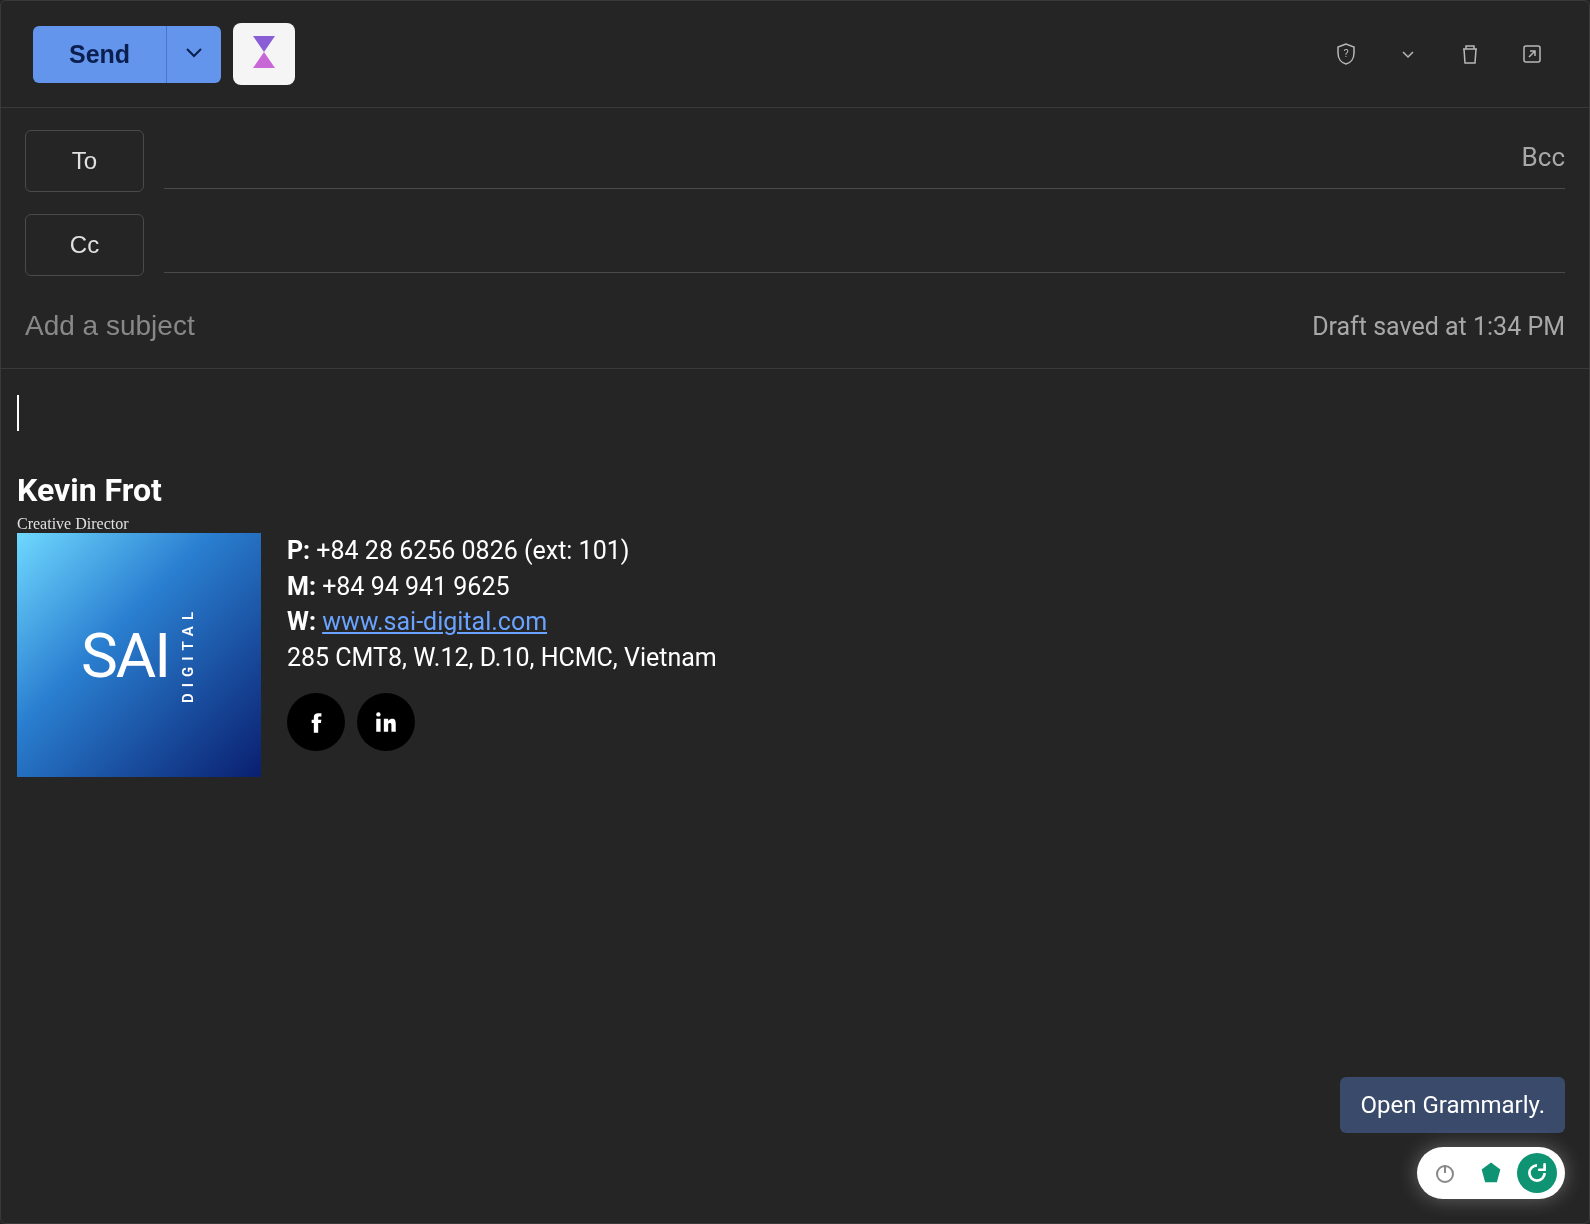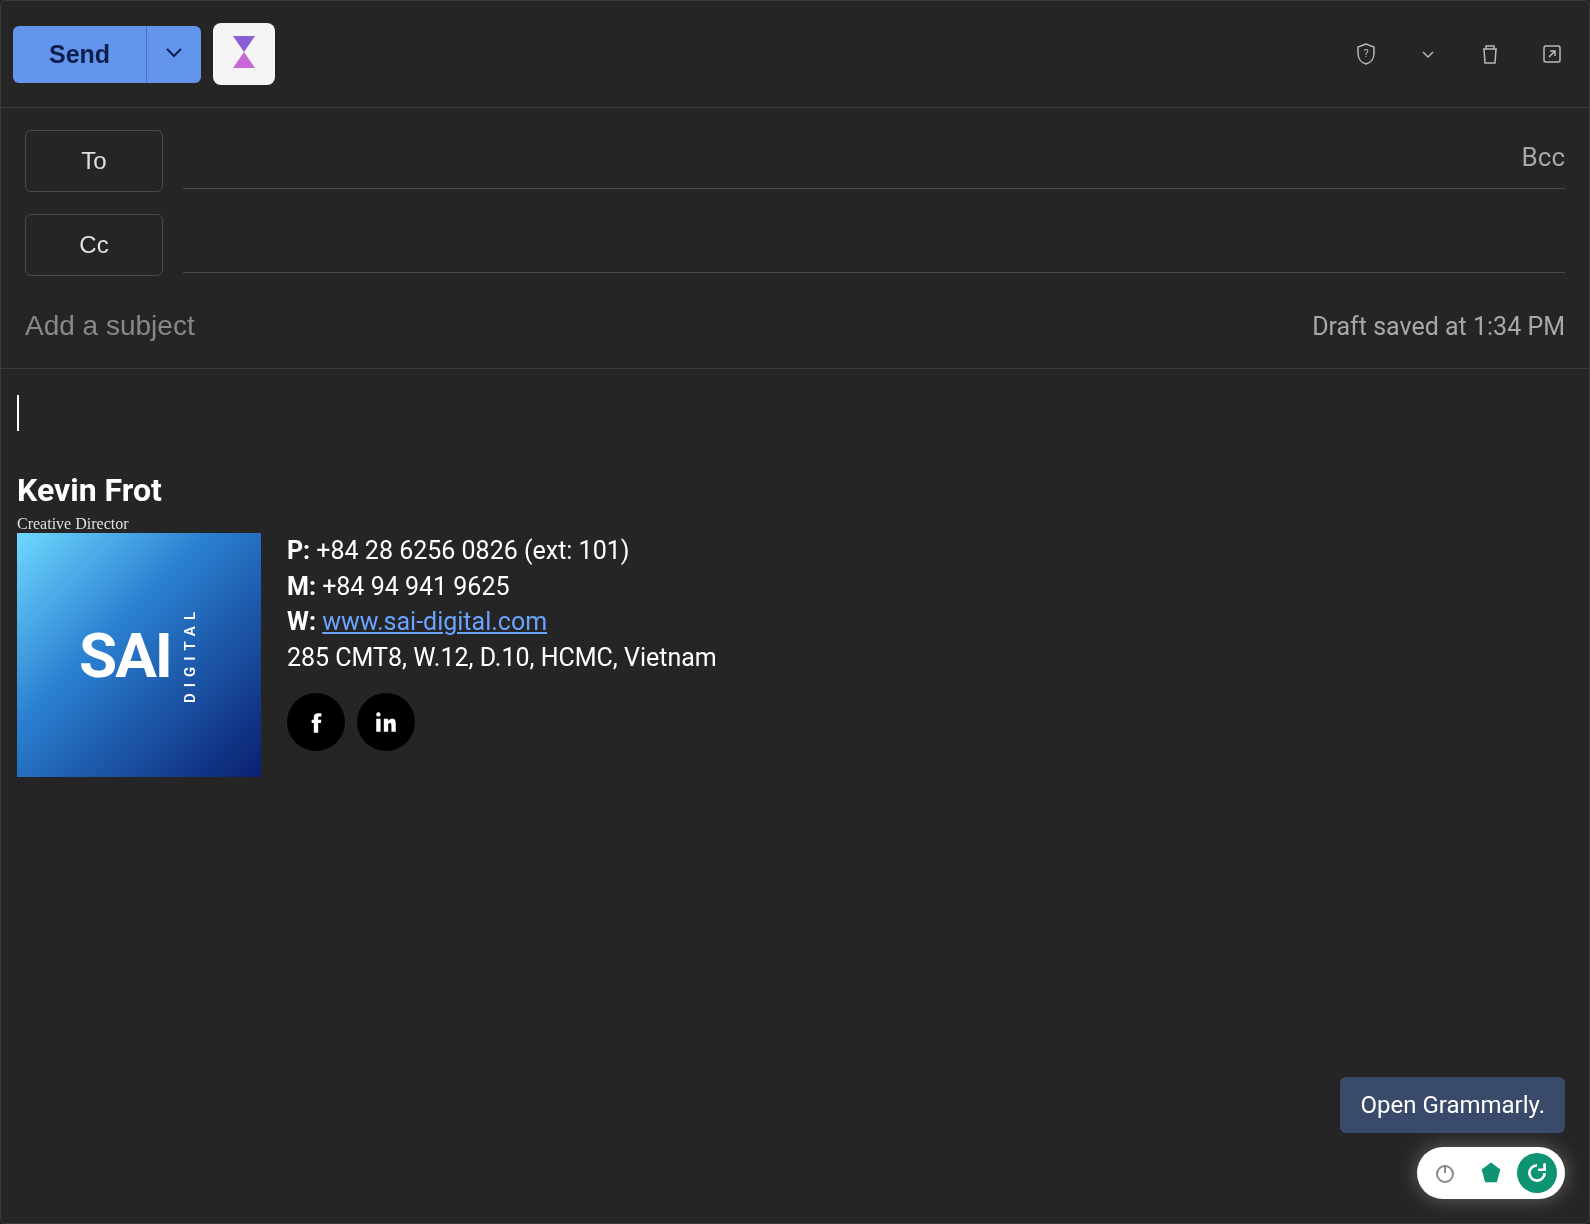--- a/index.html
+++ b/index.html
@@ -19,21 +19,21 @@
       width: 100%;
       height: 100%;
       display: flex;
       flex-direction: column;
       border: 1px solid #3a3a3a;
       border-radius: 6px;
     }
     .toolbar {
       display: flex;
       align-items: center;
-      padding: 22px 12px;
+      padding: 22px 32px;
       border-bottom: 1px solid #3a3a3a;
       gap: 12px;
     }
     .send-group {
       display: flex;
       border-radius: 6px;
       overflow: hidden;
     }
     .send-btn {
       background: #6495ed;
@@ -101,21 +101,21 @@
       gap: 20px;
       position: relative;
       margin-bottom: 22px;
     }
     .recipient-label {
       background: transparent;
       border: 1px solid #4a4a4a;
       color: #e0e0e0;
       font-size: 24px;
       padding: 16px 0;
-      width: 138px;
+      width: 119px;
       text-align: center;
       border-radius: 6px;
       cursor: pointer;
     }
     .recipient-input {
       flex: 1;
       background: transparent;
       border: none;
       border-bottom: 1px solid #4a4a4a;
       color: #e0e0e0;
@@ -190,21 +190,21 @@
       justify-content: center;
       flex-shrink: 0;
     }
     .logo-text {
       display: flex;
       align-items: center;
       gap: 10px;
     }
     .logo-main {
       font-size: 62px;
-      font-weight: 700;
+      font-weight: 400;
       color: #fff;
       letter-spacing: -2px;
     }
     .logo-sub {
       font-size: 15px;
       font-weight: 600;
       color: #fff;
       writing-mode: vertical-rl;
       letter-spacing: 6px;
       transform: rotate(180deg);

